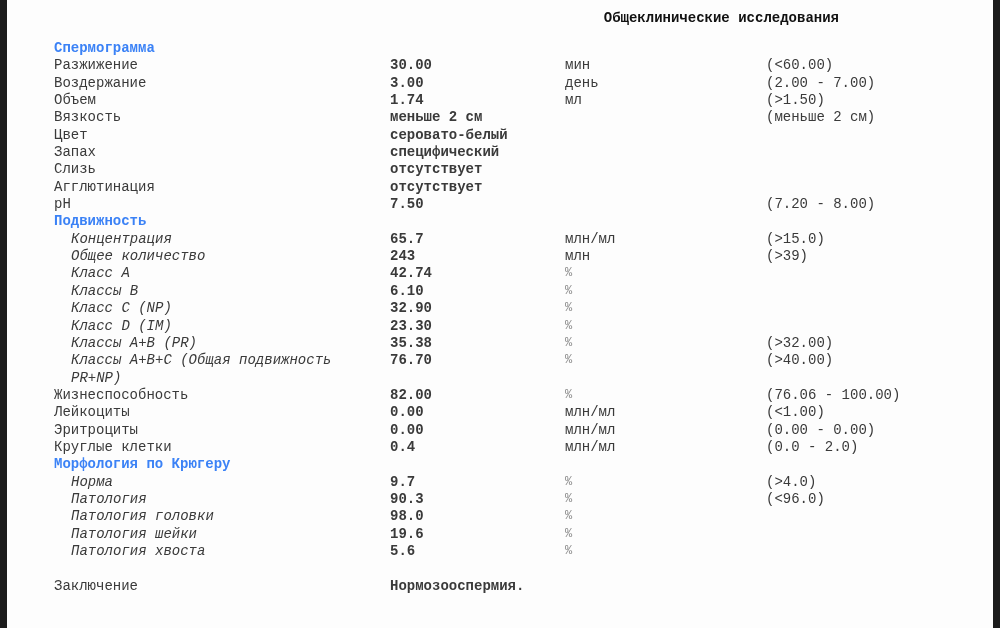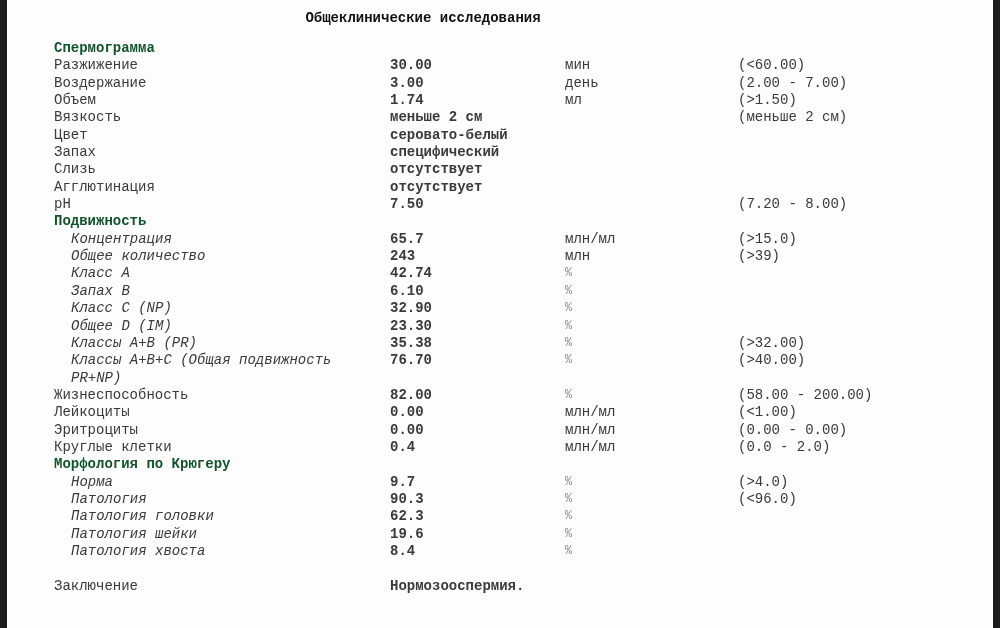--- a/index.html
+++ b/index.html
@@ -7,34 +7,34 @@
     width: 1000px; height: 628px; overflow: hidden;
     background: #1c1c1c; position: relative;
     font-family: "Liberation Mono", "DejaVu Sans Mono", monospace;
   }
   .page {
     position: absolute; left: 7px; top: 0; width: 986px; height: 628px;
     background: #fdfdfd;
   }
   .title {
     position: absolute; left: 0; width: 832px; top: 9px;
-    text-align: center; font-weight: bold; font-size: 14px; color: #111;
+    text-align: right; font-weight: bold; font-size: 14px; color: #111;
     line-height: 18px;
   }
   .rows { position: absolute; left: 47px; top: 40px; }
   .row { position: relative; height: 17.35px; font-size: 14px; line-height: 17.35px; color: #3a3a3a; white-space: pre; }
-  .row.section { font-weight: bold; color: #14532d; }
+  .row.section { font-weight: bold; color: #3b82f6; }
   .row.spacer { height: 17.35px; }
   .c { position: absolute; top: 0; }
   .c-label { left: 0; }
   .row.indent .c-label { left: 17px; font-style: italic; }
   .c-value { left: 336px; font-weight: bold; }
   .c-unit { left: 511px; }
   .c-unit.pct { color: #8a8a8a; font-size: 12px; }
-  .c-ref { left: 684px; }
+  .c-ref { left: 712px; }
 </style>
 </head>
 <body>
 
 <div class="page">
   <div class="title">Общеклинические исследования</div>
 
   <div class="rows">
 
     <div class="row section">
@@ -100,31 +100,31 @@
       <span class="c c-value">243</span>
       <span class="c c-unit">млн</span>
       <span class="c c-ref">(&gt;39)</span>
     </div>
     <div class="row indent">
       <span class="c c-label">Класс A</span>
       <span class="c c-value">42.74</span>
       <span class="c c-unit pct">%</span>
     </div>
     <div class="row indent">
-      <span class="c c-label">Запах B</span>
+      <span class="c c-label">Классы B</span>
       <span class="c c-value">6.10</span>
       <span class="c c-unit pct">%</span>
     </div>
     <div class="row indent">
       <span class="c c-label">Класс C (NP)</span>
       <span class="c c-value">32.90</span>
       <span class="c c-unit pct">%</span>
     </div>
     <div class="row indent">
-      <span class="c c-label">Общее D (IM)</span>
+      <span class="c c-label">Класс D (IM)</span>
       <span class="c c-value">23.30</span>
       <span class="c c-unit pct">%</span>
     </div>
     <div class="row indent">
       <span class="c c-label">Классы A+B (PR)</span>
       <span class="c c-value">35.38</span>
       <span class="c c-unit pct">%</span>
       <span class="c c-ref">(&gt;32.00)</span>
     </div>
     <div class="row indent">
@@ -134,21 +134,21 @@
       <span class="c c-ref">(&gt;40.00)</span>
     </div>
     <div class="row indent">
       <span class="c c-label">PR+NP)</span>
     </div>
 
     <div class="row">
       <span class="c c-label">Жизнеспособность</span>
       <span class="c c-value">82.00</span>
       <span class="c c-unit pct">%</span>
-      <span class="c c-ref">(58.00 - 200.00)</span>
+      <span class="c c-ref">(76.06 - 100.00)</span>
     </div>
     <div class="row">
       <span class="c c-label">Лейкоциты</span>
       <span class="c c-value">0.00</span>
       <span class="c c-unit">млн/мл</span>
       <span class="c c-ref">(&lt;1.00)</span>
     </div>
     <div class="row">
       <span class="c c-label">Эритроциты</span>
       <span class="c c-value">0.00</span>
@@ -172,31 +172,31 @@
       <span class="c c-ref">(&gt;4.0)</span>
     </div>
     <div class="row indent">
       <span class="c c-label">Патология</span>
       <span class="c c-value">90.3</span>
       <span class="c c-unit pct">%</span>
       <span class="c c-ref">(&lt;96.0)</span>
     </div>
     <div class="row indent">
       <span class="c c-label">Патология головки</span>
-      <span class="c c-value">62.3</span>
+      <span class="c c-value">98.0</span>
       <span class="c c-unit pct">%</span>
     </div>
     <div class="row indent">
       <span class="c c-label">Патология шейки</span>
       <span class="c c-value">19.6</span>
       <span class="c c-unit pct">%</span>
     </div>
     <div class="row indent">
       <span class="c c-label">Патология хвоста</span>
-      <span class="c c-value">8.4</span>
+      <span class="c c-value">5.6</span>
       <span class="c c-unit pct">%</span>
     </div>
 
     <div class="row spacer"></div>
 
     <div class="row">
       <span class="c c-label">Заключение</span>
       <span class="c c-value">Нормозооспермия.</span>
     </div>
   </div>

